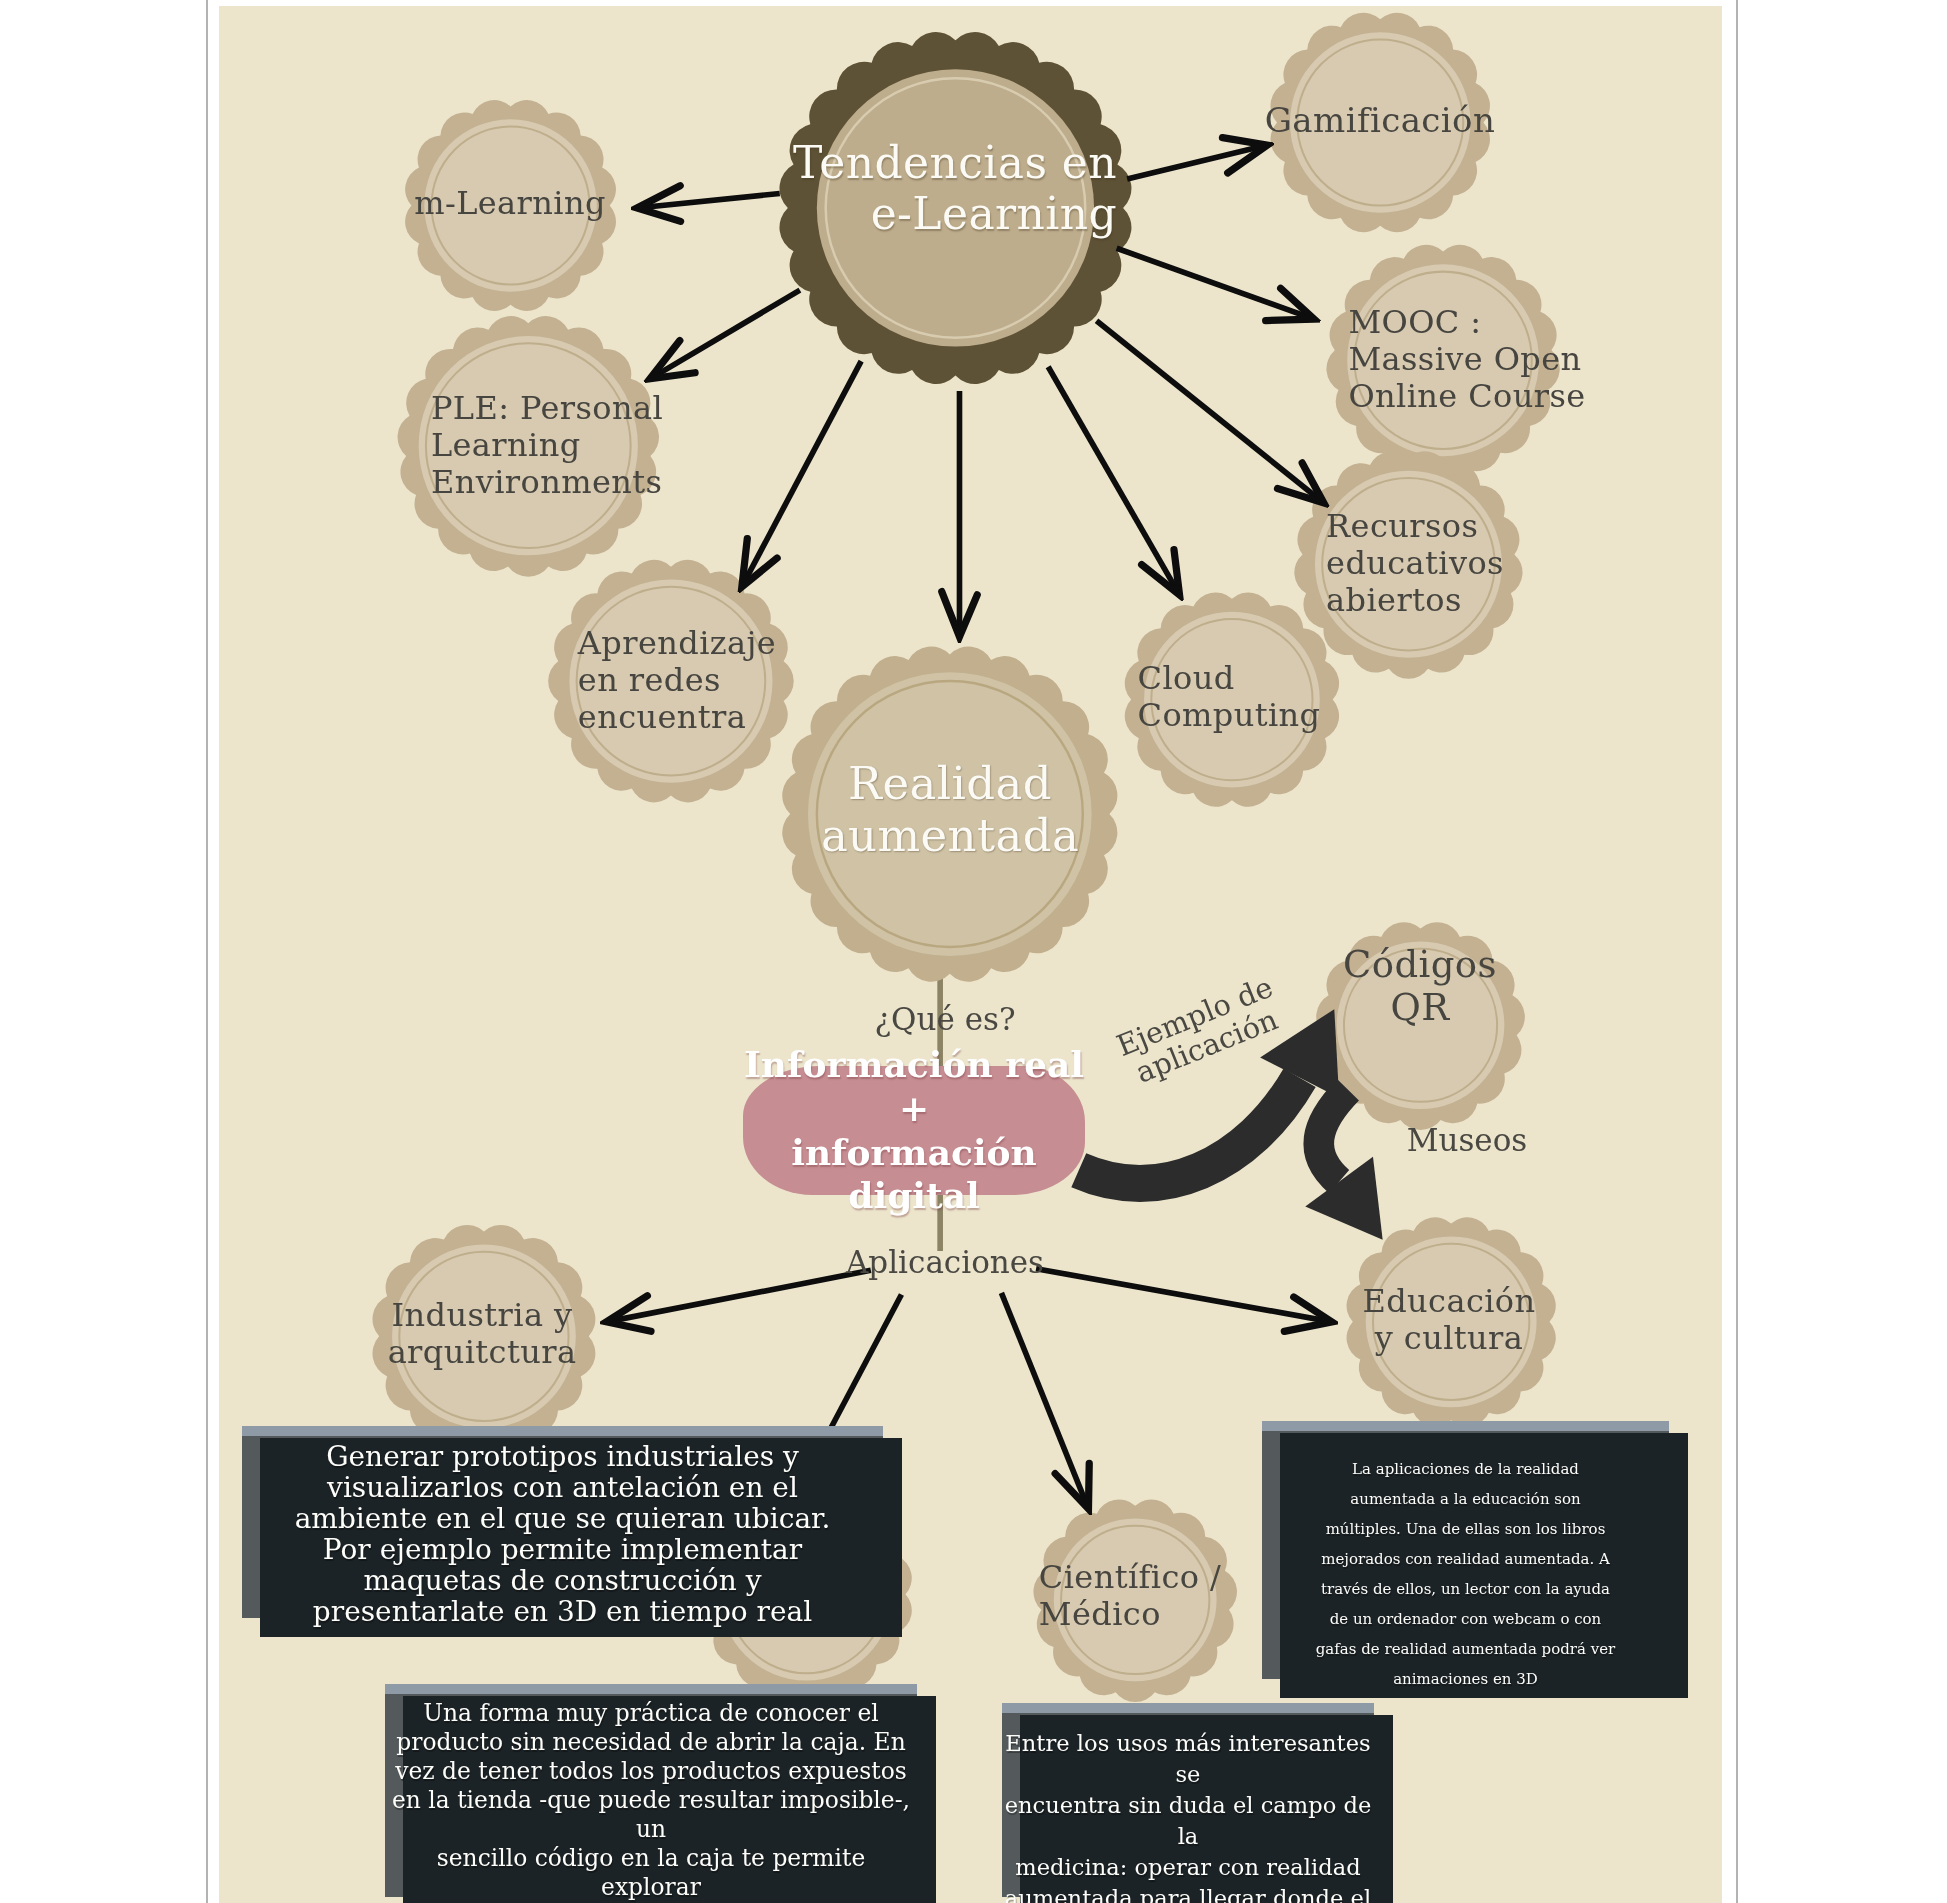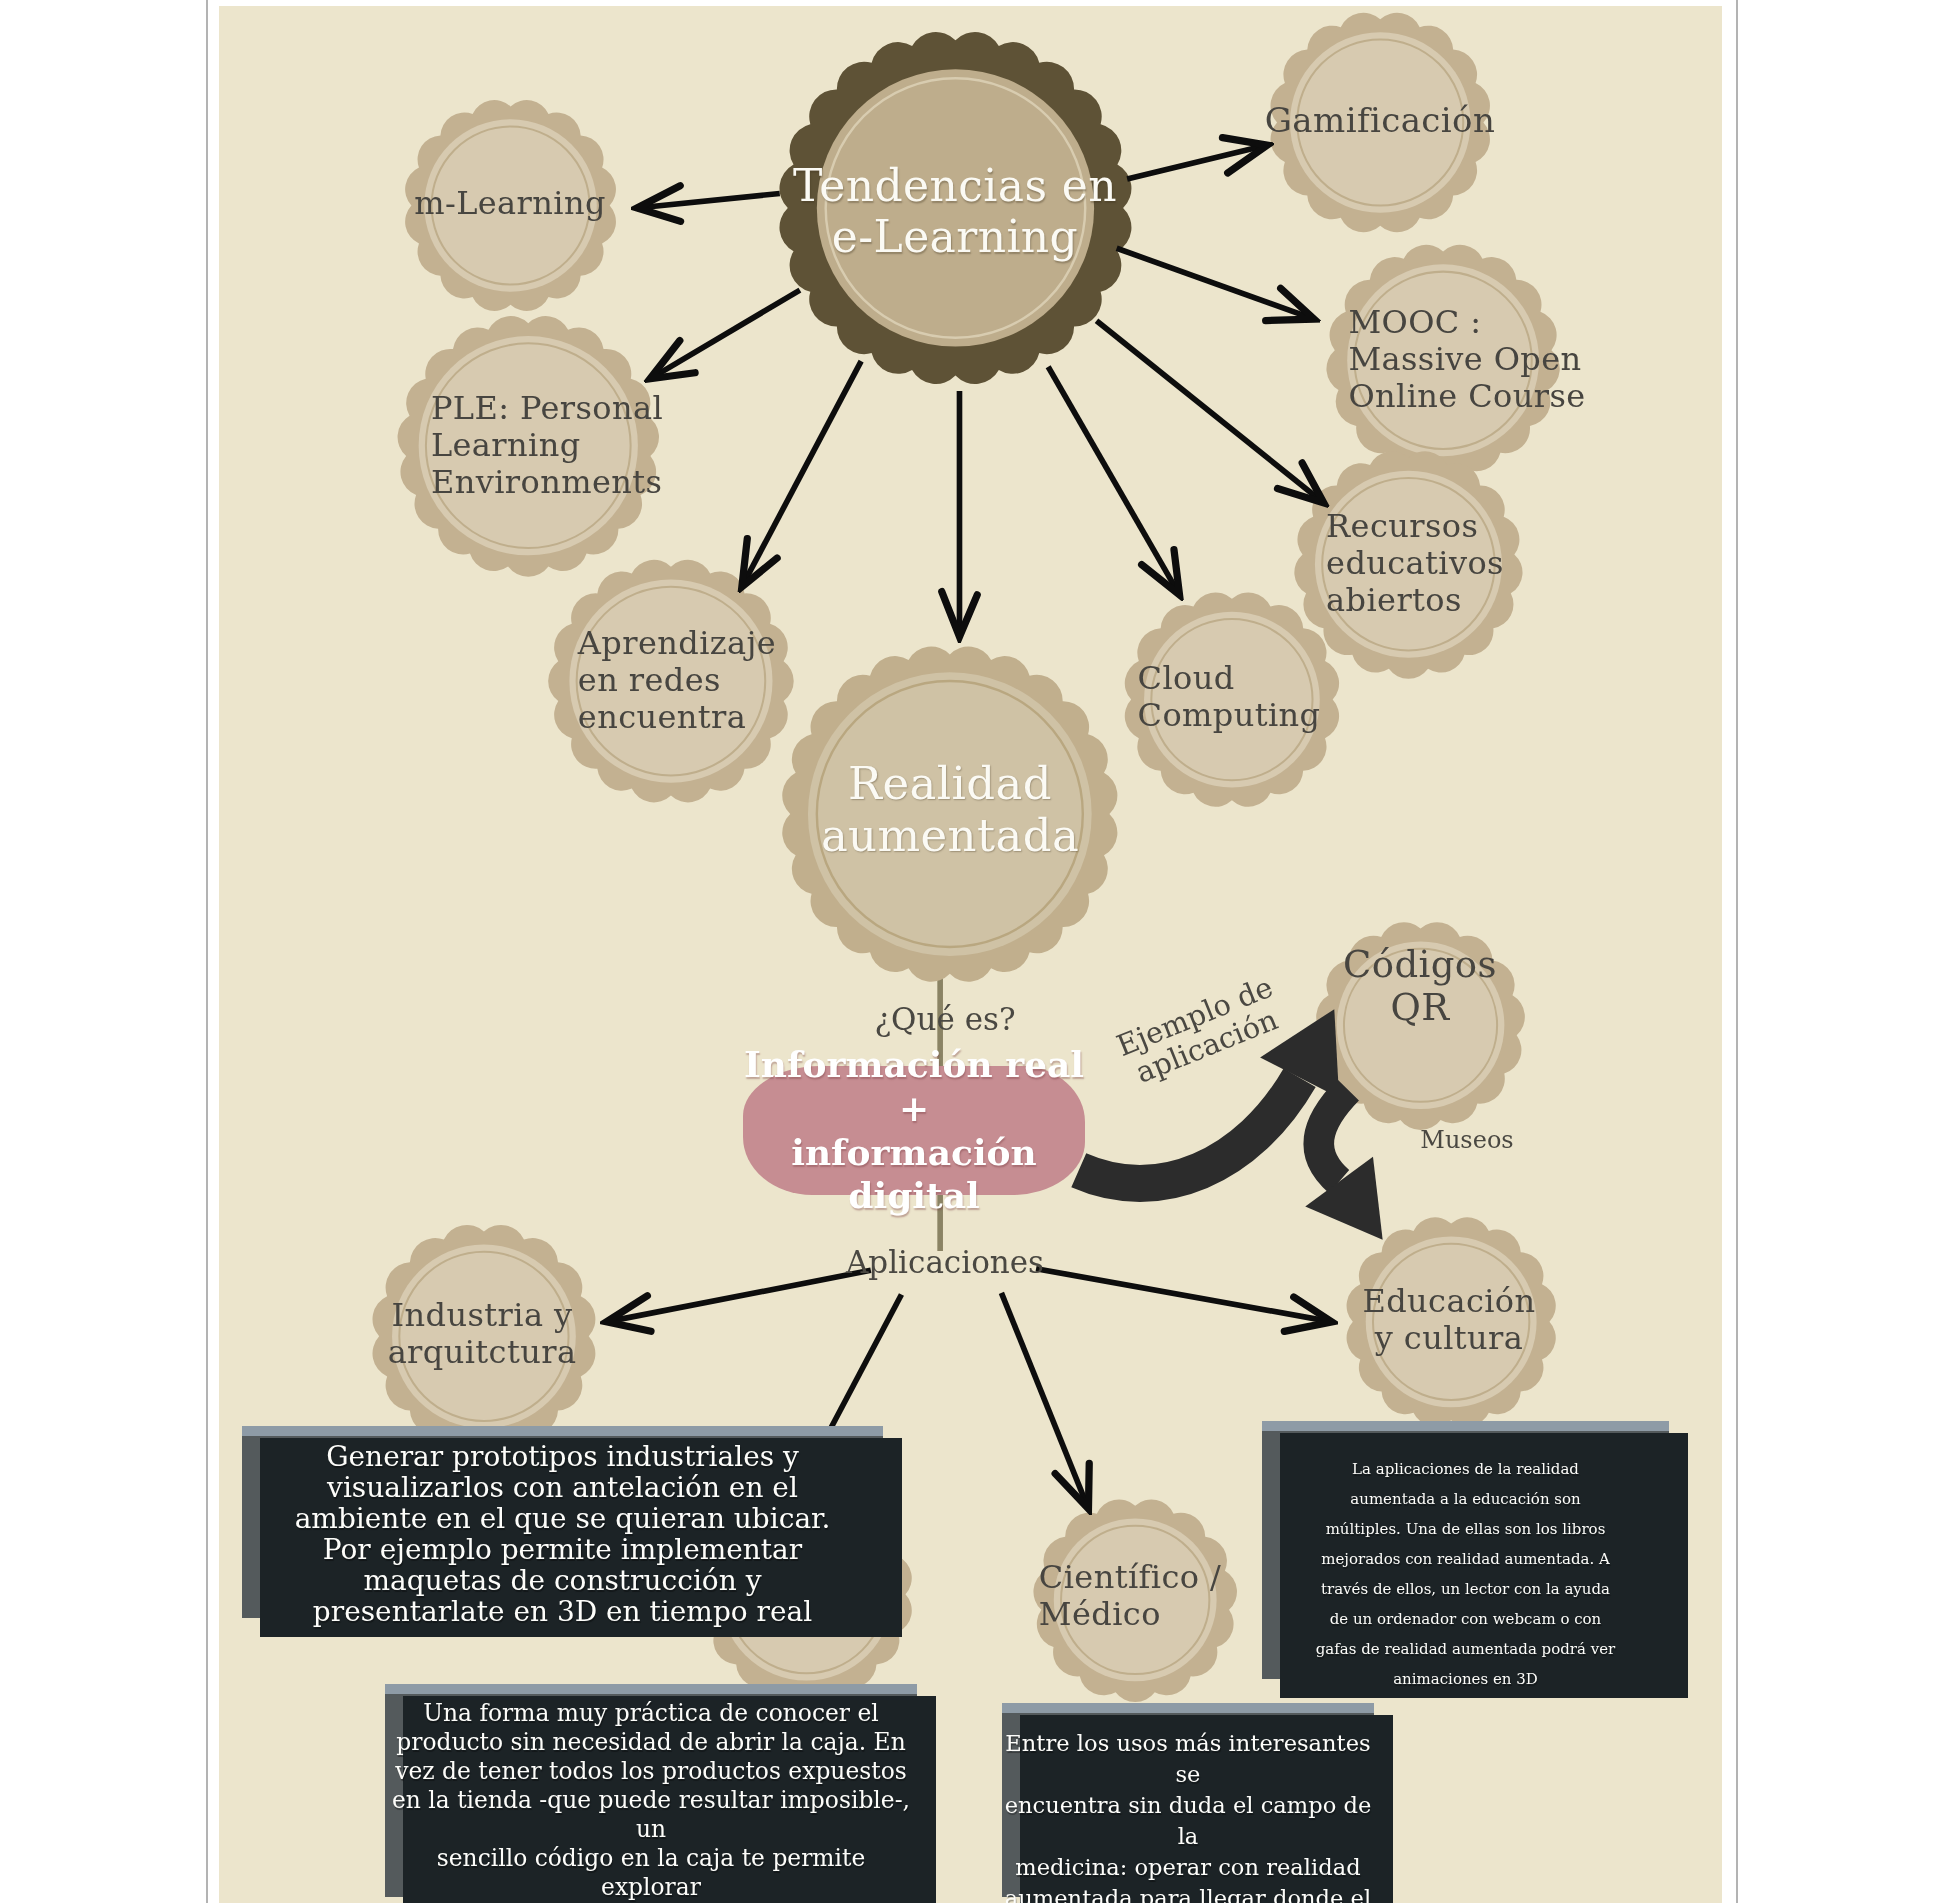--- a/index.html
+++ b/index.html
@@ -145,21 +145,21 @@
     </g>
 
     <g fill="#2c2c2c">
       <path d="M 1338 1452 C 1438 1496 1548 1448 1612 1337" stroke="#2c2c2c" stroke-width="46" fill="none"></path>
       <polygon points="1655,1252 1661,1362 1563,1312"></polygon>
       <path d="M 1672 1352 C 1630 1395 1622 1432 1661 1466" stroke="#2c2c2c" stroke-width="38" fill="none"></path>
       <polygon points="1715,1538 1703,1435 1619,1497"></polygon>
     </g>
   </svg>
 
-  <div class="badge-label light" style="left:955px;top:211px;font-size:44px;">Tendencias en
+  <div class="badge-label light" style="left:955px;top:188px;font-size:44px;text-align:right;">Tendencias en
 e-Learning</div>
   <div class="badge-label" style="left:510px;top:204px;font-size:32px;">m-Learning</div>
   <div class="badge-label" style="left:1380px;top:121px;font-size:34px;">Gamificación</div>
   <div class="badge-label left" style="left:1447px;top:360px;font-size:32px;margin-left:20px;">MOOC :
 Massive Open
 Online Course</div>
   <div class="badge-label left" style="left:534px;top:446px;font-size:32px;margin-left:13px;">PLE: Personal
 Learning
 Environments</div>
   <div class="badge-label left" style="left:1415px;top:564px;font-size:32px;">Recursos
@@ -178,21 +178,21 @@
 y cultura</div>
   <div class="badge-label" style="left:482px;top:1334px;font-size:32px;">Industria y
 arquitctura</div>
   <div class="badge-label" style="left:804px;top:1592px;font-size:32px;">Comercio</div>
   <div class="badge-label left" style="left:1130px;top:1596px;font-size:32px;">Científico /
 Médico</div>
 
   <div class="floating-label" style="left:945px;top:1019px;font-size:31px;">¿Qué es?</div>
   <div class="floating-label" style="left:1201px;top:1032px;font-size:29px;transform:translate(-50%,-50%) rotate(-22deg);">Ejemplo de
 aplicación</div>
-  <div class="floating-label" style="left:1467px;top:1140px;font-size:24px;">Museos</div>
+  <div class="floating-label" style="left:1467px;top:1140px;font-size:31px;">Museos</div>
   <div class="floating-label" style="left:945px;top:1262px;font-size:31px;">Aplicaciones</div>
 
   <div id="pink-box">
     <div class="txt">Información real +
 información digital</div>
   </div>
 
   <div class="note" id="note-industria">
     <div class="txt">Generar prototipos industriales y
 visualizarlos con antelación en el

